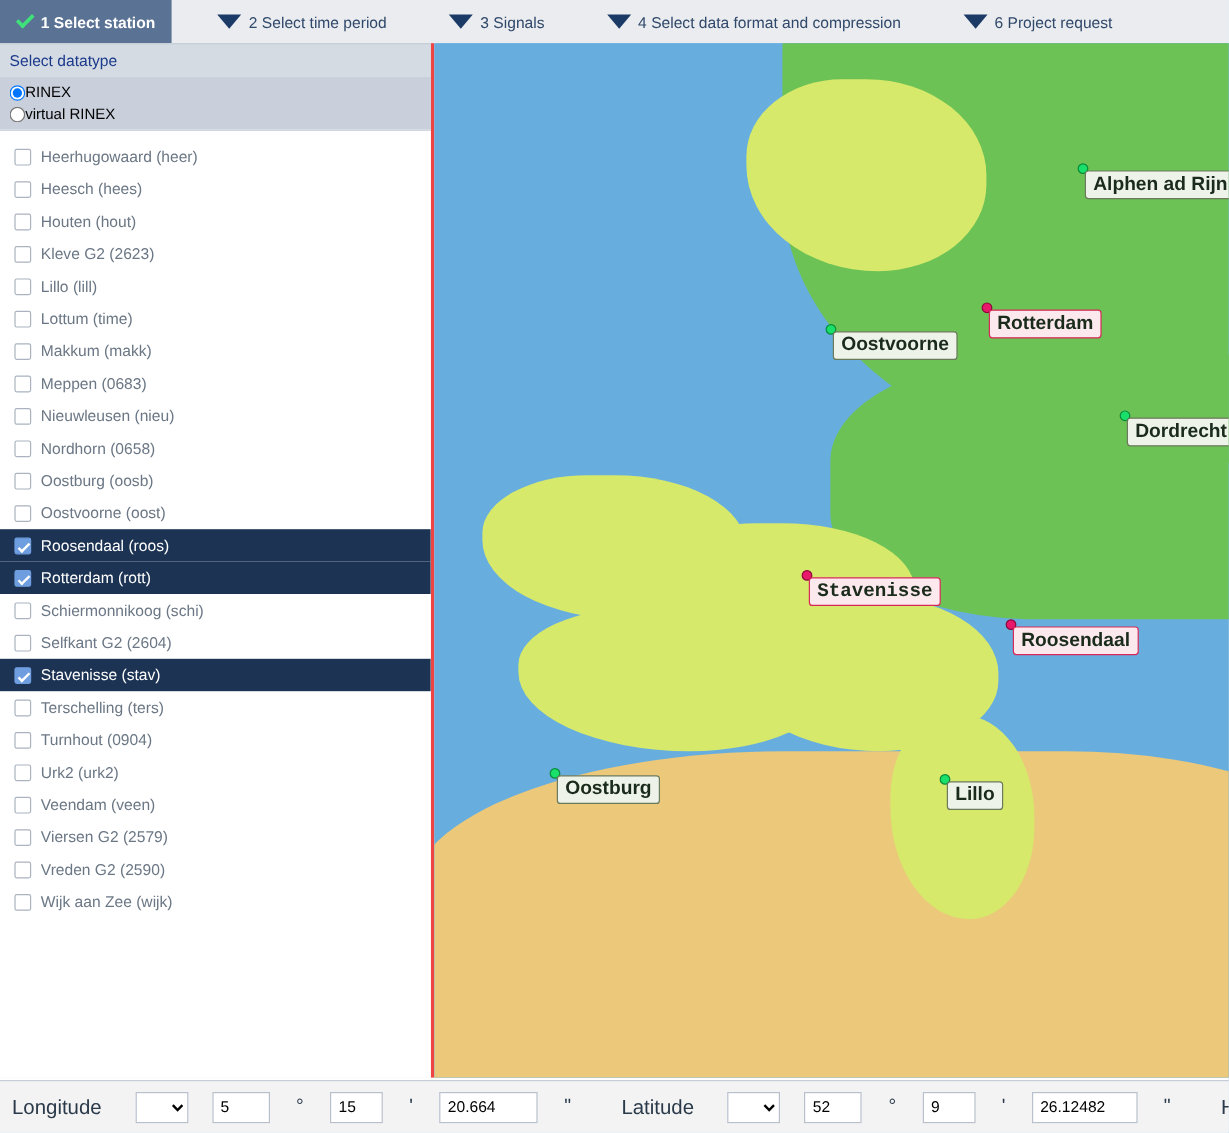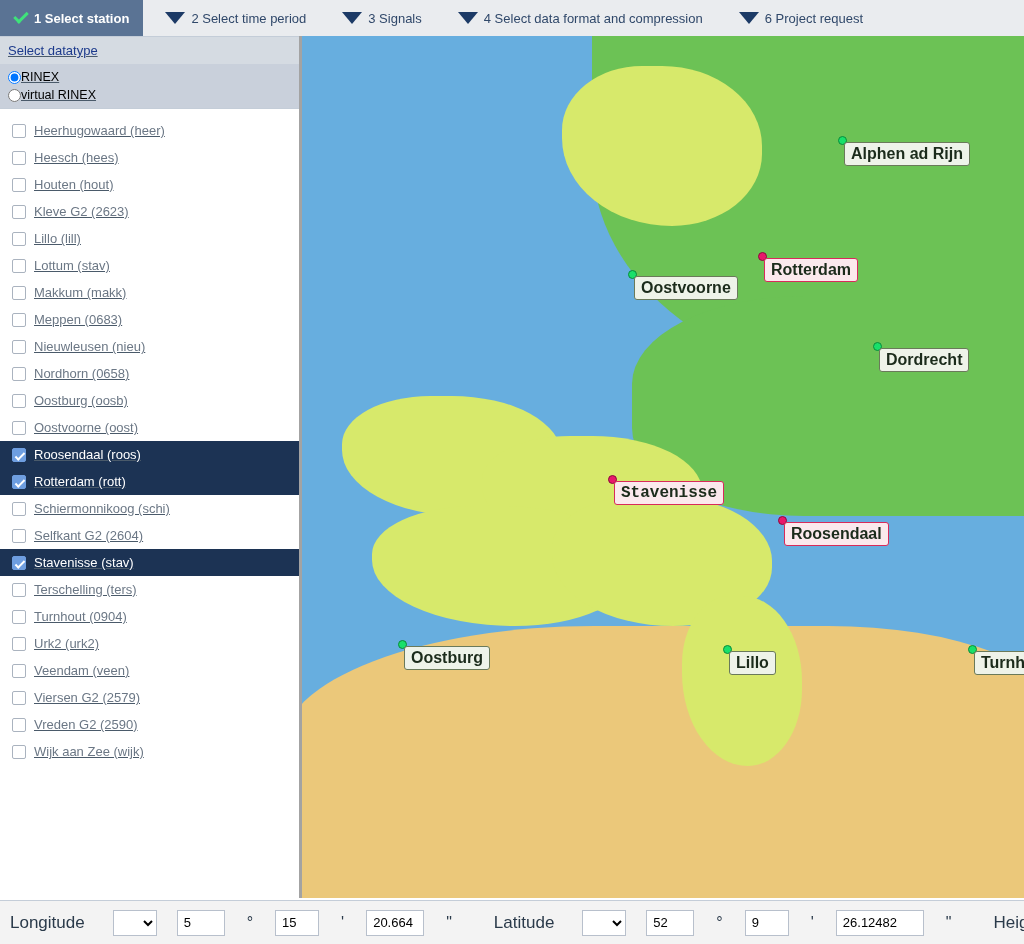--- a/index.html
+++ b/index.html
@@ -13,21 +13,21 @@
     position: relative;
     background: #fff;
   }
   
   .wizard {
     display: flex;
     align-items: center;
     height: 36px;
     background: #eaecef;
     padding: 0;
-    gap: 8px;
+    gap: 24px;
     white-space: nowrap;
   }
   .step {
     display: flex;
     align-items: center;
     gap: 6px;
     padding: 0 14px;
     height: 100%;
     color: #30486a;
     font-size: 13px;
@@ -49,26 +49,25 @@
     border-left: 10px solid transparent;
     border-right: 10px solid transparent;
     border-top: 12px solid #1c3a66;
   }
   
   .content {
     display: flex;
     height: 862px;
   }
   .left {
-    width: 302px;
-    border-right: 3px solid #a3a3a3;
+    width: 362px;
+    border-right: 3px solid #ef4444;
     display: flex;
     flex-direction: column;
     background: #e9edf2;
-    text-decoration: underline;
   }
   .panel-head {
     background: #d5dbe2;
     padding: 6px 8px;
     color: #1c3a8c;
     font-size: 13px;
     border-top: 1px solid #c4cdd8;
   }
   .radio-group {
     background: #c9d0db;
@@ -247,21 +246,21 @@
         <div class="station">
           <span class="cb"></span>
           <span>Kleve G2 (2623)</span>
         </div>
         <div class="station">
           <span class="cb"></span>
           <span>Lillo (lill)</span>
         </div>
         <div class="station">
           <span class="cb"></span>
-          <span>Lottum (stav)</span>
+          <span>Lottum (time)</span>
         </div>
         <div class="station">
           <span class="cb"></span>
           <span>Makkum (makk)</span>
         </div>
         <div class="station">
           <span class="cb"></span>
           <span>Meppen (0683)</span>
         </div>
         <div class="station">
@@ -368,21 +367,21 @@
 
 <div class="bottom">
   <span class="big">Longitude</span>
   <select class="field">
     <option>E</option>
   </select>
   <input class="field" style="width: 48px;" value="5">
   <span class="unit">°</span>
   <input class="field" style="width: 44px;" value="15">
   <span class="unit">'</span>
-  <input class="field" style="width: 58px;" value="20.664">
+  <input class="field" style="width: 82px;" value="20.664">
   <span class="unit">"</span>
 
   <span style="width:60px;"></span>
 
   <span class="big">Latitude</span>
   <select class="field">
     <option>N</option>
   </select>
   <input class="field" style="width: 48px;" value="52">
   <span class="unit">°</span>

